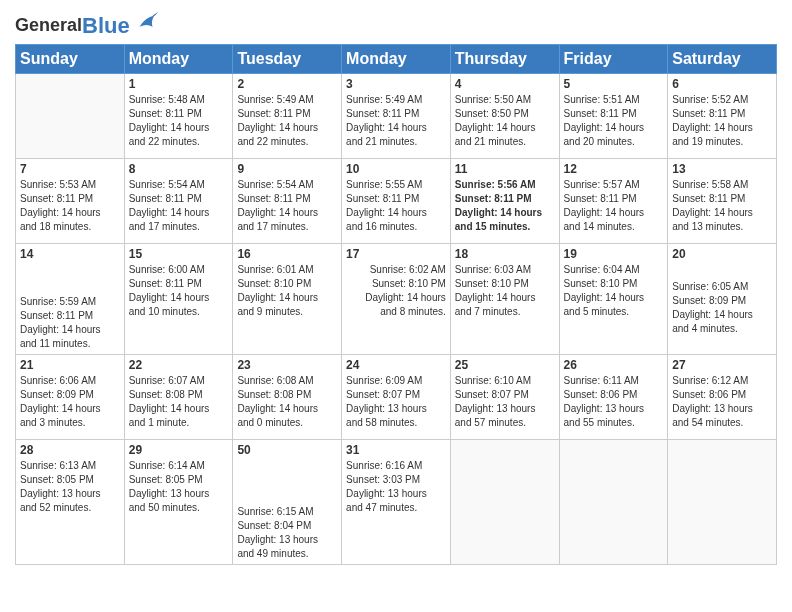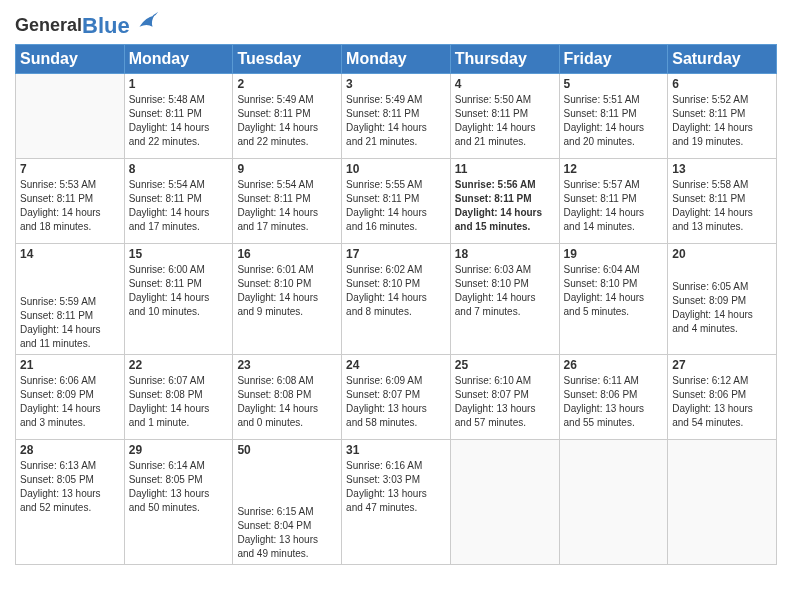--- a/index.html
+++ b/index.html
@@ -131,21 +131,21 @@
         <td>
           <span class="day-number">3</span>
           <div class="day-info" style="white-space: pre-line;">Sunrise: 5:49 AM
 Sunset: 8:11 PM
 Daylight: 14 hours
 and 21 minutes.</div>
         </td>
         <td>
           <span class="day-number">4</span>
           <div class="day-info" style="white-space: pre-line;">Sunrise: 5:50 AM
-Sunset: 8:11 PM
+Sunset: 8:50 PM
 Daylight: 14 hours
 and 21 minutes.</div>
         </td>
         <td>
           <span class="day-number">5</span>
           <div class="day-info" style="white-space: pre-line;">Sunrise: 5:51 AM
 Sunset: 8:11 PM
 Daylight: 14 hours
 and 20 minutes.</div>
         </td>
@@ -225,21 +225,21 @@
         </td>
         <td>
           <span class="day-number">16</span>
           <div class="day-info" style="white-space: pre-line;">Sunrise: 6:01 AM
 Sunset: 8:10 PM
 Daylight: 14 hours
 and 9 minutes.</div>
         </td>
         <td>
           <span class="day-number">17</span>
-          <div class="day-info" style="white-space: pre-line;">Sunrise: 6:02 AM
+          <div class="day-info" style="white-space: pre-line; text-align: right;">Sunrise: 6:02 AM
 Sunset: 8:10 PM
 Daylight: 14 hours
 and 8 minutes.</div>
         </td>
         <td>
           <span class="day-number">18</span>
           <div class="day-info" style="white-space: pre-line;">Sunrise: 6:03 AM
 Sunset: 8:10 PM
 Daylight: 14 hours
 and 7 minutes.</div>

